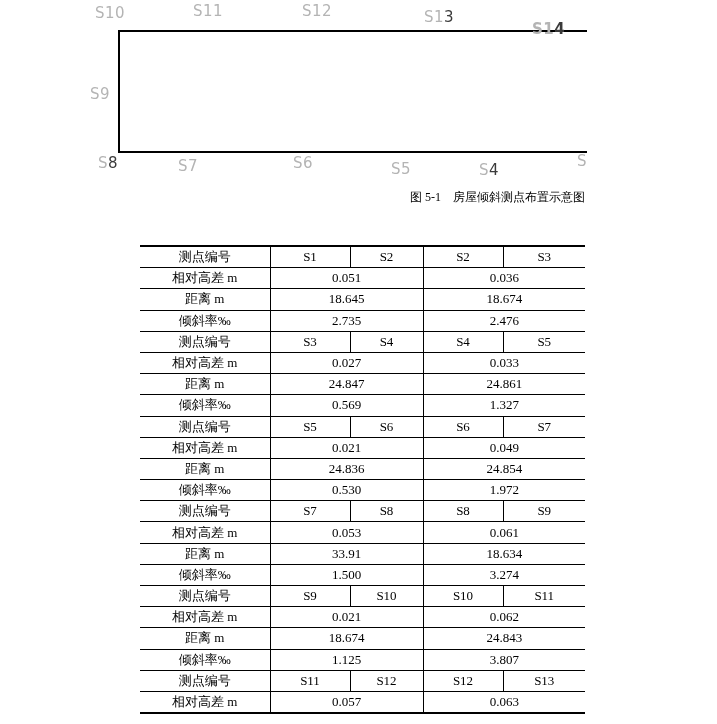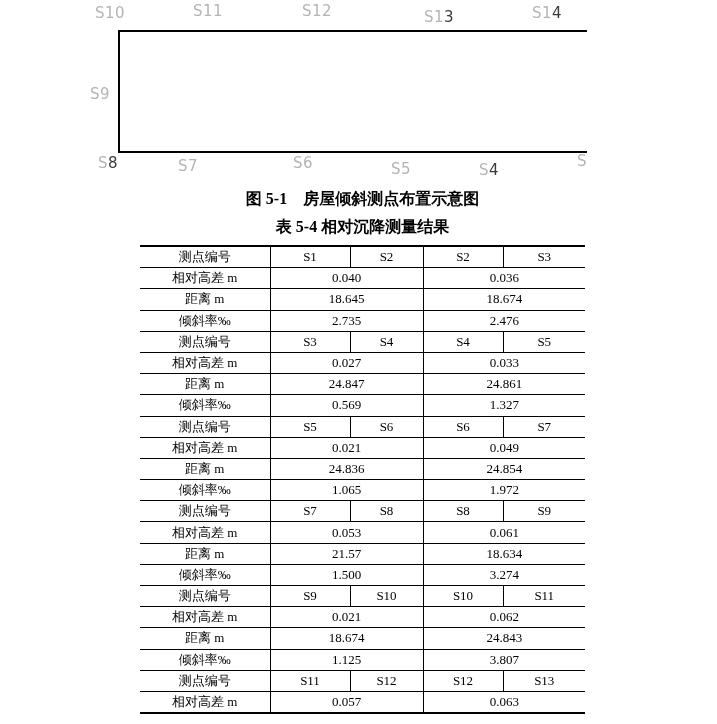--- a/index.html
+++ b/index.html
@@ -32,23 +32,23 @@
     font-weight: 400;
     letter-spacing: 0.5px;
     white-space: nowrap;
     line-height: 1;
   }
   
   .caption {
     position: absolute;
     left: 140px;
     width: 445px;
-    text-align: center;
-    font-weight: bold;
-    font-size: 16px;
+    text-align: right;
+    font-weight: normal;
+    font-size: 12px;
     color: #000000;
     white-space: pre;
   }
   .fig-caption { top: 189px; }
   .tbl-caption { top: 217px; }
   
   .tblwrap {
     position: absolute;
     left: 140px; top: 245px;
     width: 445px;
@@ -78,56 +78,55 @@
 
 <div class="page">
 
   <div class="diagram">
     <div class="building-rect"></div>
 
   <span class="pt-label" style="left: 95px; top: 6px; color: rgb(180, 180, 180);"><span>S10</span></span>
       <span class="pt-label" style="left: 193px; top: 4px; color: rgb(180, 180, 180);"><span>S11</span></span>
       <span class="pt-label" style="left: 302px; top: 4px; color: rgb(180, 180, 180);"><span>S12</span></span>
       <span class="pt-label" style="left: 424px; top: 10px; color: rgb(180, 180, 180);"><span>S1</span><span style="color: rgb(58, 58, 58);">3</span></span>
-      <span class="pt-label" style="left: 532px; top: 6px; color: rgb(180, 180, 180);"><span>S1</span><span style="color: rgb(58, 58, 58);">4</span></span>
+      <span class="pt-label" style="left: 532px; top: 22px; color: rgb(180, 180, 180); font-weight: bold;"><span>S1</span><span style="color: rgb(58, 58, 58);">4</span></span>
       <span class="pt-label" style="left: 612px; top: 33px; color: rgb(180, 180, 180);"><span>S1</span></span>
       <span class="pt-label" style="left: 612px; top: 86px; color: rgb(180, 180, 180);"><span>S2</span></span>
       <span class="pt-label" style="left: 90px; top: 87px; color: rgb(180, 180, 180);"><span>S9</span></span>
       <span class="pt-label" style="left: 98px; top: 156px; color: rgb(180, 180, 180);"><span>S</span><span style="color: rgb(58, 58, 58);">8</span></span>
       <span class="pt-label" style="left: 178px; top: 159px; color: rgb(180, 180, 180);"><span>S7</span></span>
       <span class="pt-label" style="left: 293px; top: 156px; color: rgb(180, 180, 180);"><span>S6</span></span>
       <span class="pt-label" style="left: 391px; top: 162px; color: rgb(180, 180, 180);"><span>S5</span></span>
       <span class="pt-label" style="left: 479px; top: 163px; color: rgb(180, 180, 180);"><span>S</span><span style="color: rgb(58, 58, 58);">4</span></span>
       <span class="pt-label" style="left: 577px; top: 154px; color: rgb(180, 180, 180);"><span>S</span><span style="color: rgb(58, 58, 58);">3</span></span>
     </div>
 
   <div class="caption fig-caption">图 5-1　房屋倾斜测点布置示意图</div>
 
-  <div class="caption tbl-caption">表 5-4 相对沉降测量结果</div>
 
   <div class="tblwrap">
     <table class="settle">
       <colgroup>
           <col style="width: 130px;">
           <col style="width: 80px;">
           <col style="width: 73px;">
           <col style="width: 80px;">
           <col style="width: 82px;">
         </colgroup>
       <tbody>
           <tr>
             <td>测点编号</td>
             <td class="v">S1</td>
             <td class="v">S2</td>
             <td class="v">S2</td>
             <td class="v">S3</td>
           </tr>
           <tr>
             <td>相对高差 m</td>
-            <td class="v" colspan="2">0.040</td>
+            <td class="v" colspan="2">0.051</td>
             <td class="v" colspan="2">0.036</td>
           </tr>
           <tr>
             <td>距离 m</td>
             <td class="v" colspan="2">18.645</td>
             <td class="v" colspan="2">18.674</td>
           </tr>
           <tr>
             <td>倾斜率‰</td>
             <td class="v" colspan="2">2.735</td>
@@ -167,38 +166,38 @@
             <td class="v" colspan="2">0.021</td>
             <td class="v" colspan="2">0.049</td>
           </tr>
           <tr>
             <td>距离 m</td>
             <td class="v" colspan="2">24.836</td>
             <td class="v" colspan="2">24.854</td>
           </tr>
           <tr>
             <td>倾斜率‰</td>
-            <td class="v" colspan="2">1.065</td>
+            <td class="v" colspan="2">0.530</td>
             <td class="v" colspan="2">1.972</td>
           </tr>
           <tr>
             <td>测点编号</td>
             <td class="v">S7</td>
             <td class="v">S8</td>
             <td class="v">S8</td>
             <td class="v">S9</td>
           </tr>
           <tr>
             <td>相对高差 m</td>
             <td class="v" colspan="2">0.053</td>
             <td class="v" colspan="2">0.061</td>
           </tr>
           <tr>
             <td>距离 m</td>
-            <td class="v" colspan="2">21.57</td>
+            <td class="v" colspan="2">33.91</td>
             <td class="v" colspan="2">18.634</td>
           </tr>
           <tr>
             <td>倾斜率‰</td>
             <td class="v" colspan="2">1.500</td>
             <td class="v" colspan="2">3.274</td>
           </tr>
           <tr>
             <td>测点编号</td>
             <td class="v">S9</td>

